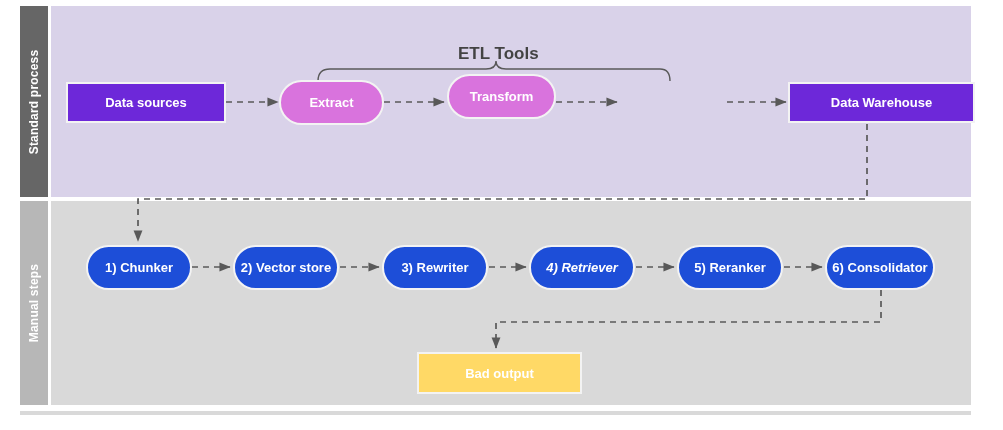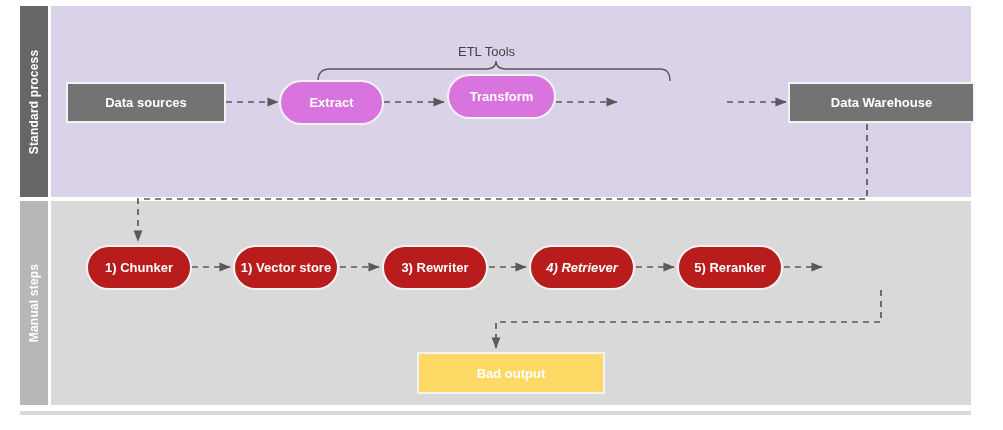--- a/index.html
+++ b/index.html
@@ -59,35 +59,35 @@
     text-align: center;
     color: #ffffff;
     font-weight: bold;
     font-size: 13px;
     line-height: 15px;
     border: 2px solid #f3f3f3;
     padding: 0 4px;
   }
   .node.rect  { border-radius: 0px; }
   .node.pill  { border-radius: 26px; }
-  .node.gray  { background: #737373; }
+  .node.gray  { background: #6d28d9; }
   .node.pink  { background: #d973dd; align-items: center; }
-  .node.step  { background: #b91c1c; }
+  .node.step  { background: #1d4ed8; }
   .node.warn  { background: #ffd966; }
 
   
   .conn {
     position: absolute;
     pointer-events: none;
   }
   .bracket-label {
     position: absolute;
     color: #434343;
-    font-size: 13px;
-    font-weight: normal;
+    font-size: 17px;
+    font-weight: bold;
     white-space: nowrap;
   }
 </style>
 </head>
 <body>
 
 <div id="canvas">
 
   <div class="lane-header" id="lane-top-header" style="left:20px; top:6px; width:28px; height:191px;">
     <span>Standard process</span>
@@ -150,33 +150,36 @@
 
   <div class="node rect gray" style="left:788px; top:82px; width:187px; height:41px;">
     <span>Data Warehouse</span>
   </div>
 
   <div class="node pill step" style="left:86px; top:245px; width:106px; height:45px;">
     <span>1) Chunker</span>
   </div>
 
   <div class="node pill step" style="left:233px; top:245px; width:106px; height:45px;">
-    <span>1) Vector store</span>
+    <span>2) Vector store</span>
   </div>
 
   <div class="node pill step" style="left:382px; top:245px; width:106px; height:45px;">
     <span>3) Rewriter</span>
   </div>
 
   <div class="node pill step" style="left:529px; top:245px; width:106px; height:45px;font-style:italic;">
     <span>4) Retriever</span>
   </div>
 
   <div class="node pill step" style="left:677px; top:245px; width:106px; height:45px;text-align:right;">
     <span>5) Reranker</span>
   </div>
 
+  <div class="node pill step" style="left:825px; top:245px; width:110px; height:45px;">
+    <span>6) Consolidator</span>
+  </div>
 
-  <div class="node rect warn" style="left:417px; top:352px; width:188px; height:42px;">
+  <div class="node rect warn" style="left:417px; top:352px; width:165px; height:42px;">
     <span>Bad output</span>
   </div>
 
 </div>
 
 </body></html>

